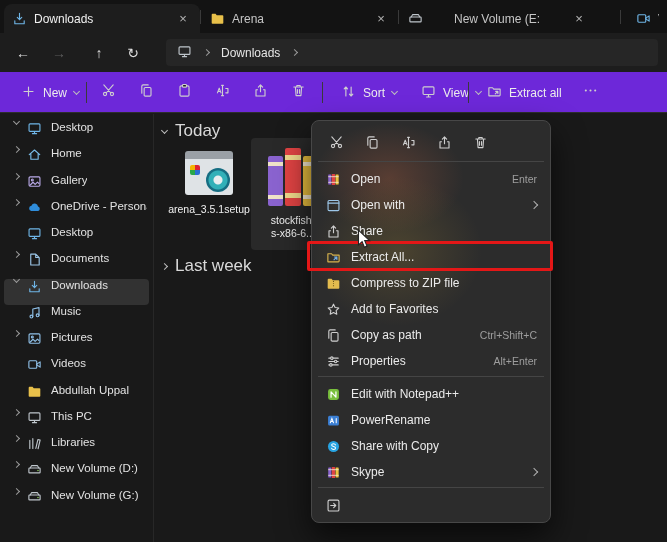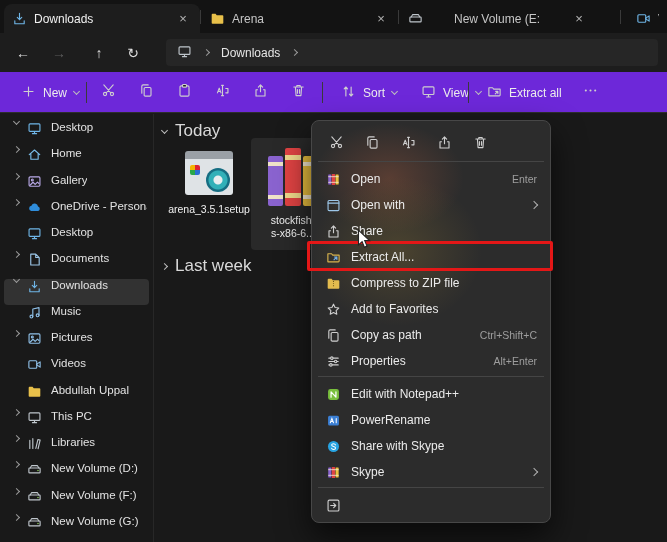--- a/index.html
+++ b/index.html
@@ -402,33 +402,20 @@
         <span class="schev">
           <span class="chev r dim"></span>
         </span>
         <span class="sic">
           <svg width="15" height="15" viewBox="0 0 16 16" fill="none" stroke="#bfc6cc" stroke-width="1.2" stroke-linecap="round" stroke-linejoin="round">
             <rect x="2" y="6.4" width="12" height="5.2" rx="0.8"></rect>
             <path d="M3.4 6.4L5 3.8h6l1.6 2.6"></path>
             <circle cx="11.7" cy="9" r="0.8" fill="#8fd45e" stroke="none"></circle>
           </svg>
         </span>
-        <span class="slbl">New Volume (F:)</span>
-      </div>
-      <div class="srow">
-        <span class="schev">
-          <span class="chev r dim"></span>
-        </span>
-        <span class="sic">
-          <svg width="15" height="15" viewBox="0 0 16 16" fill="none" stroke="#bfc6cc" stroke-width="1.2" stroke-linecap="round" stroke-linejoin="round">
-            <rect x="2" y="6.4" width="12" height="5.2" rx="0.8"></rect>
-            <path d="M3.4 6.4L5 3.8h6l1.6 2.6"></path>
-            <circle cx="11.7" cy="9" r="0.8" fill="#8fd45e" stroke="none"></circle>
-          </svg>
-        </span>
         <span class="slbl">New Volume (G:)</span>
       </div>
     </div>
   <div class="vline"></div>
 
   <div class="content">
     <div class="sechdr" style="left:8px;top:7px">
       <span class="chev d"></span>
       <span>Today</span>
     </div>
@@ -595,21 +582,21 @@
         </span>
         <span class="lbl">PowerRename</span>
       </div>
       <div class="mi">
         <span class="mic">
           <svg width="15" height="15" viewBox="0 0 16 16">
             <circle cx="8" cy="8" r="5.9" fill="#27a3e1"></circle>
             <path d="M10.1 6.3c-.3-.9-1.2-1.3-2.1-1.3-1.1 0-2 .6-2 1.5 0 2.1 4.2 1 4.2 3.1 0 .9-1 1.5-2.1 1.5-1 0-1.9-.5-2.2-1.3" stroke="#fff" stroke-width="1.1" fill="none" stroke-linecap="round"></path>
           </svg>
         </span>
-        <span class="lbl">Share with Skype</span>
+        <span class="lbl">Share with Copy</span>
       </div>
       <div class="mi">
         <span class="mic">
           <svg width="15" height="15" viewBox="0 0 16 16">
             <rect x="2.4" y="2.6" width="3.3" height="10.8" rx="0.6" fill="#8a63cf"></rect>
             <rect x="6.2" y="2.1" width="3.5" height="11.8" rx="0.6" fill="#e04343"></rect>
             <rect x="10.2" y="2.6" width="3.3" height="10.8" rx="0.6" fill="#ecc13f"></rect>
             <path d="M2.4 5h11.1M2.4 11h11.1" stroke="#f2e8d0" stroke-width="0.9"></path>
           </svg>
         </span>

